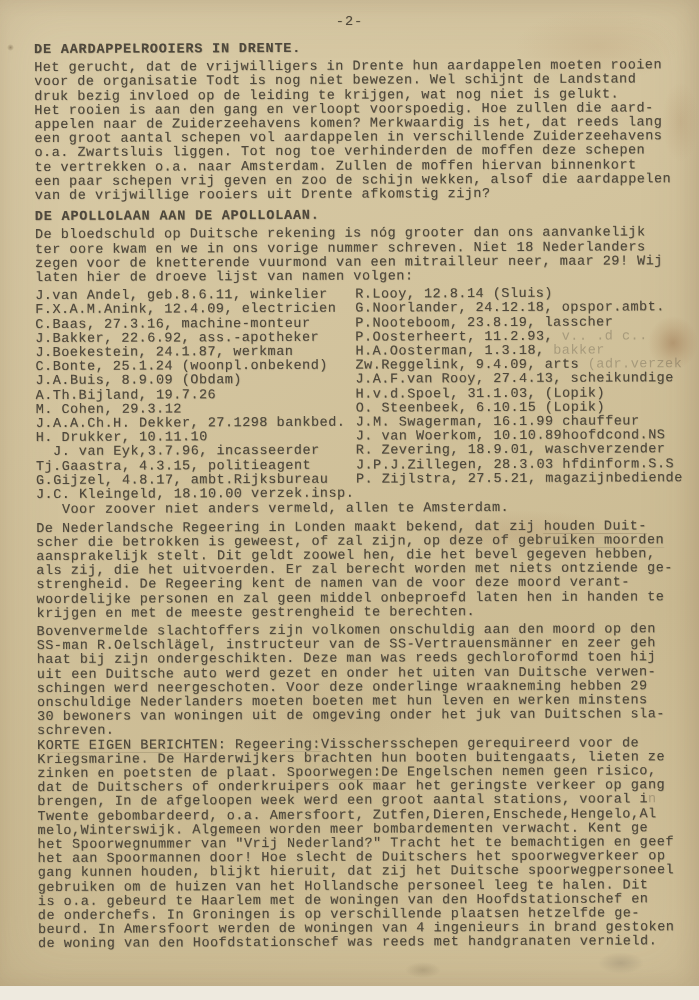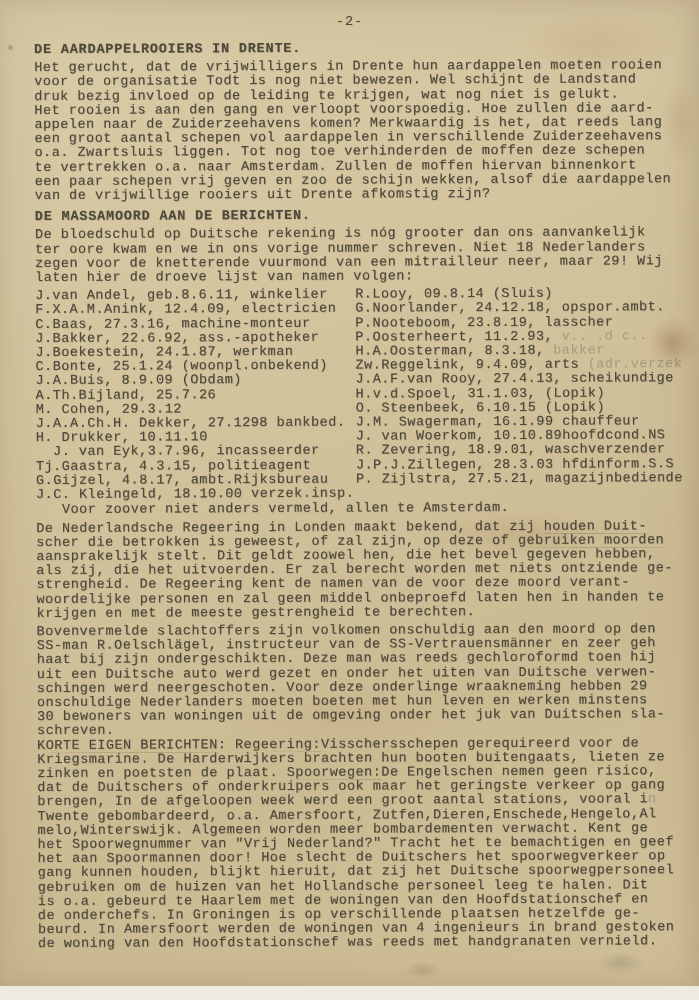--- a/index.html
+++ b/index.html
@@ -69,52 +69,52 @@
         <div class="line"><span class="">druk bezig invloed op de leiding te krijgen, wat nog niet is gelukt.</span></div>
         <div class="line"><span class="">Het rooien is aan den gang en verloopt voorspoedig. Hoe zullen die aard-</span></div>
         <div class="line"><span class="">appelen naar de Zuiderzeehavens komen? Merkwaardig is het, dat reeds lang</span></div>
         <div class="line"><span class="">een groot aantal schepen vol aardappelen in verschillende Zuiderzeehavens</span></div>
         <div class="line"><span class="">o.a. Zwartsluis liggen. Tot nog toe verhinderden de moffen deze schepen</span></div>
         <div class="line"><span class="">te vertrekken o.a. naar Amsterdam. Zullen de moffen hiervan binnenkort</span></div>
         <div class="line"><span class="">een paar schepen vrij geven en zoo de schijn wekken, alsof die aardappelen</span></div>
         <div class="line"><span class="">van de vrijwillige rooiers uit Drente afkomstig zijn?</span></div>
       </div>
       <div class="heading">
-        <div class="line"><span class="u ">DE MASSAMOORD AAN DE BERICHTEN.</span></div>
+        <div class="line"><span class="u ">DE APOLLOLAAN AAN DE APOLLOLAAN.</span></div>
       </div>
       <div class="para">
         <div class="line"><span class="">De bloedschuld op Duitsche rekening is nóg grooter dan ons aanvankelijk</span></div>
         <div class="line"><span class="">ter oore kwam en we in ons vorige nummer schreven. Niet 18 Nederlanders</span></div>
         <div class="line"><span class="">zegen voor de knetterende vuurmond van een mitrailleur neer, maar 29! Wij</span></div>
         <div class="line"><span class="">laten hier de droeve lijst van namen volgen:</span></div>
       </div>
       <div class="columns">
         <div class="col left">
           <div class="line"><span class="">J.van Andel, geb.8.6.11, winkelier</span></div>
           <div class="line"><span class="">F.X.A.M.Anink, 12.4.09, electricien</span></div>
           <div class="line"><span class="">C.Baas, 27.3.16, machine-monteur</span></div>
           <div class="line"><span class="">J.Bakker, 22.6.92, ass.-apotheker</span></div>
           <div class="line"><span class="">J.Boekestein, 24.1.87, werkman</span></div>
           <div class="line"><span class="">C.Bonte, 25.1.24 (woonpl.onbekend)</span></div>
           <div class="line"><span class="">J.A.Buis, 8.9.09 (Obdam)</span></div>
-          <div class="line"><span class="">A.Th.Bijland, 25.7.26</span></div>
+          <div class="line"><span class="">A.Th.Bijland, 19.7.26</span></div>
           <div class="line"><span class="">M. Cohen, 29.3.12</span></div>
           <div class="line"><span class="">J.A.A.Ch.H. Dekker, 27.1298 bankbed.</span></div>
           <div class="line"><span class="">H. Drukker, 10.11.10</span></div>
           <div class="line"><span class="">  J. van Eyk,3.7.96, incasseerder</span></div>
           <div class="line"><span class="">Tj.Gaastra, 4.3.15, politieagent</span></div>
           <div class="line"><span class="">G.Gijzel, 4.8.17, ambt.Rijksbureau</span></div>
           <div class="line"><span class="">J.C. Kleingeld, 18.10.00 verzek.insp.</span></div>
         </div>
         <div class="col right">
-          <div class="line"><span class="">R.Looy, 09.8.14 (Sluis)</span></div>
+          <div class="line"><span class="">R.Looy, 12.8.14 (Sluis)</span></div>
           <div class="line"><span class="">G.Noorlander, 24.12.18, opspor.ambt.</span></div>
           <div class="line"><span class="">P.Nooteboom, 23.8.19, lasscher</span></div>
           <div class="line"><span class="">P.Oosterheert, 11.2.93, </span><span class="f">v.. .d c..</span></div>
-          <div class="line"><span class="">H.A.Oosterman, 8.3.18, </span><span class="f">bakker</span></div>
+          <div class="line"><span class="">H.A.Oosterman, 1.3.18, </span><span class="f">bakker</span></div>
           <div class="line"><span class="">Zw.Reggelink, 9.4.09, arts </span><span class="f">(adr.verzek</span></div>
           <div class="line"><span class="">J.A.F.van Rooy, 27.4.13, scheikundige</span></div>
           <div class="line"><span class="">H.v.d.Spoel, 31.1.03, (Lopik)</span></div>
           <div class="line"><span class="">O. Steenbeek, 6.10.15 (Lopik)</span></div>
           <div class="line"><span class="">J.M. Swagerman, 16.1.99 chauffeur</span></div>
           <div class="line"><span class="">J. van Woerkom, 10.10.89hoofdcond.NS</span></div>
           <div class="line"><span class="">R. Zevering, 18.9.01, waschverzender</span></div>
           <div class="line"><span class="">J.P.J.Zillegen, 28.3.03 hfdinform.S.S</span></div>
           <div class="line"><span class="">P. Zijlstra, 27.5.21, magazijnbediende</span></div>
         </div>

